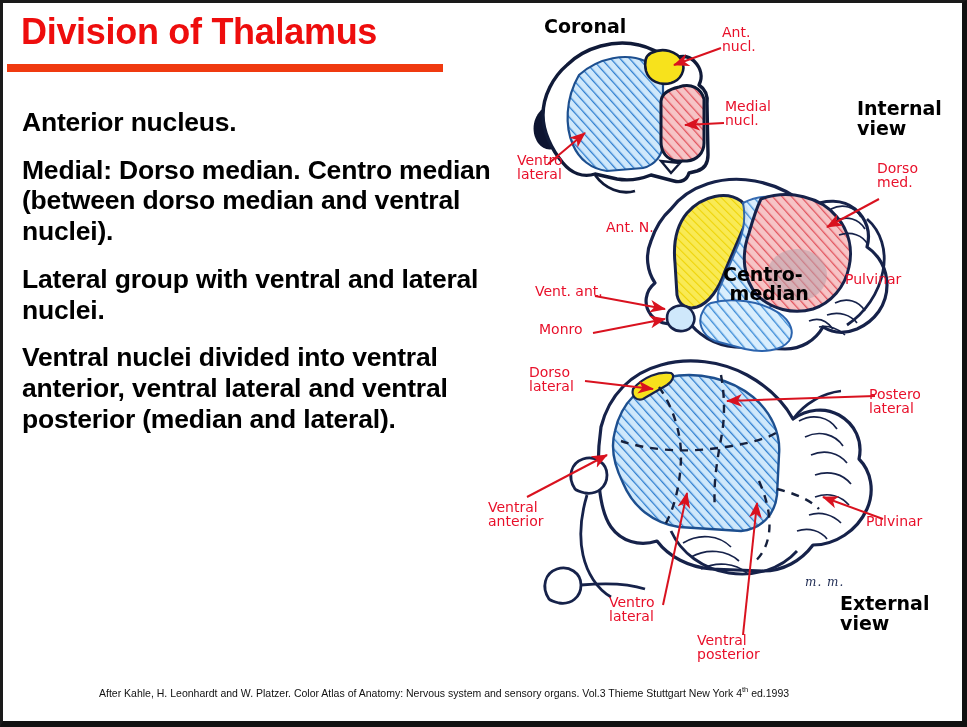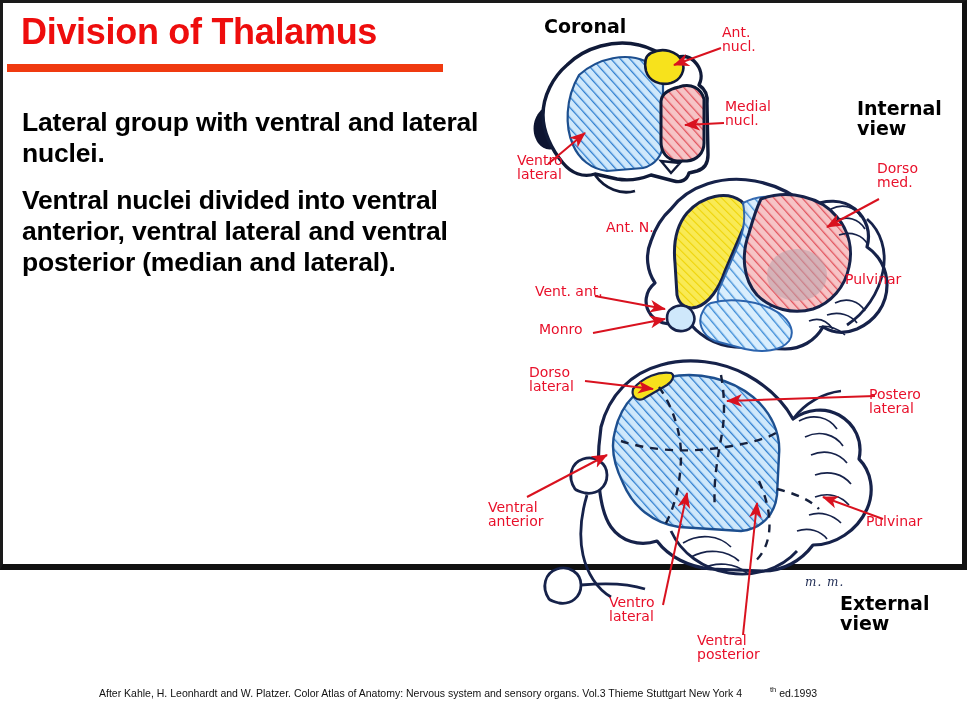--- a/index.html
+++ b/index.html
@@ -1,37 +1,37 @@
 <!DOCTYPE html>
 <html><head>
 <meta charset="utf-8">
 <style>
   html,body{margin:0;padding:0;background:#fff;}
   body{width:967px;height:727px;overflow:hidden;
        font-family:"Liberation Sans",sans-serif;}
-  #slide{position:relative;width:967px;height:570px;background:#fff;
+  #slide{position:relative;width:967px;height:727px;background:#fff;
          box-sizing:border-box;
          border-top:3px solid #1a1a1a;
          border-left:3px solid #1a1a1a;
          border-right:5px solid #111;
          border-bottom:6px solid #111;}
   
   #title{position:absolute;left:18px;top:8px;font-size:36px;font-weight:bold;
          color:#ee0d0d;letter-spacing:-0.3px;white-space:nowrap;
          font-family:"Liberation Sans",sans-serif;}
   #title-rule{position:absolute;left:4px;top:61px;width:436px;height:8px;
               background:#f03a10;}
   
   #bullets{position:absolute;left:19px;top:104px;width:472px;}
   .bullet{font-size:26.5px;font-weight:bold;color:#000;line-height:1.16;
           margin-bottom:17px;letter-spacing:-0.2px;}
   
   #footer{position:absolute;left:96px;top:682px;font-size:10.5px;color:#111;
           white-space:nowrap;font-family:"Liberation Sans",sans-serif;}
-  #footer sup{font-size:7.5px;margin-left:28px;}
+  #footer sup{font-size:7.5px;}
   
   #figure{position:absolute;left:472px;top:0;width:490px;height:700px;}
   #figure svg{display:block;}
   .lbl{position:absolute;color:#e8102a;font-size:14px;font-weight:normal;
        line-height:1.02;font-family:"DejaVu Sans",sans-serif;white-space:pre;}
   .lbl-blk{position:absolute;color:#000;font-size:19px;font-weight:bold;
        line-height:1.05;font-family:"DejaVu Sans",sans-serif;white-space:pre;}
   .lbl-cm{position:absolute;color:#000;font-size:19px;font-weight:bold;
        line-height:1.02;font-family:"DejaVu Sans",sans-serif;white-space:pre;
        z-index:5;}
@@ -40,20 +40,22 @@
 </style>
 </head>
 <body>
 
 <div id="slide">
 
   <div id="title">Division of Thalamus</div>
   <div id="title-rule"></div>
 
   <div id="bullets">
+    <div class="bullet">Anterior nucleus.</div>
+    <div class="bullet">Medial: Dorso median. Centro median (between dorso median and ventral nuclei).</div>
     <div class="bullet">Lateral group with ventral and lateral nuclei.</div>
     <div class="bullet">Ventral nuclei divided into ventral anterior, ventral lateral and ventral posterior (median and lateral).</div>
   </div>
 
   <div id="footer"><span>After Kahle, H. Leonhardt and W. Platzer. Color Atlas of Anatomy: Nervous system and sensory organs. Vol.3 Thieme Stuttgart New York 4</span><sup>th</sup><span> ed.1993</span></div>
 
   <div id="figure">
 
     <svg width="490" height="700" viewBox="0 0 490 700">
       <defs>
@@ -224,20 +226,22 @@
         <line x1="268" y1="632" x2="282" y2="500" stroke="#d9121f" stroke-width="2" marker-end="url(#ah)"></line>
       </g>
     </svg>
 
     <div class="lbl-blk" style="left:69px;  top:14px;">Coronal</div>
     <div class="lbl-blk" style="left:382px; top:96px;">Internal
 view</div>
     <div class="lbl-blk" style="left:365px; top:591px;">External
 view</div>
 
+    <div class="lbl-cm" style="left:248px; top:262px;">Centro-
+ median</div>
 
     <div class="lbl" style="left:247px; top:22px;">Ant.
 nucl.</div>
     <div class="lbl" style="left:250px; top:96px;">Medial
 nucl.</div>
     <div class="lbl" style="left:42px;  top:150px;">Ventro
 lateral</div>
     <div class="lbl" style="left:402px; top:158px;">Dorso
 med.</div>
     <div class="lbl" style="left:131px; top:217px;">Ant. N.</div>

